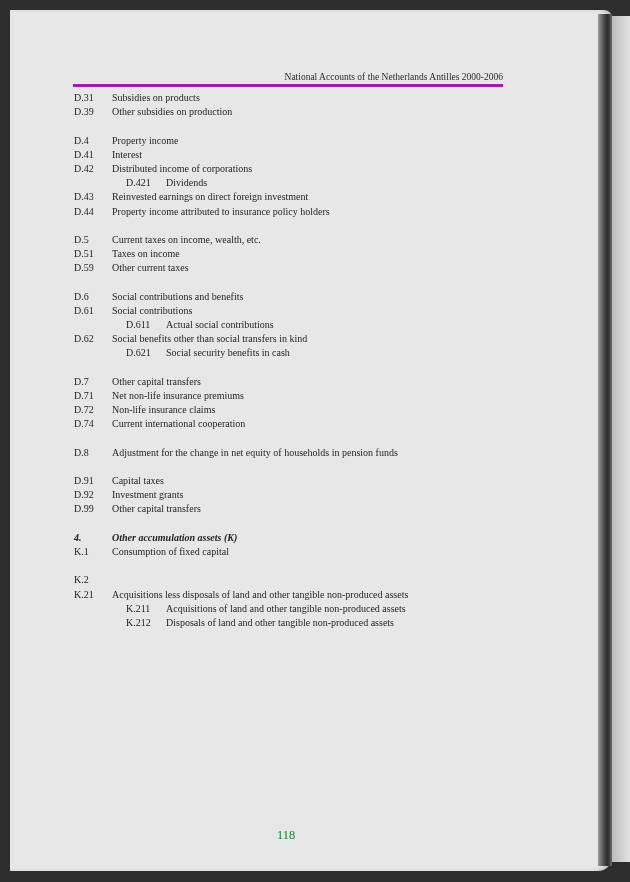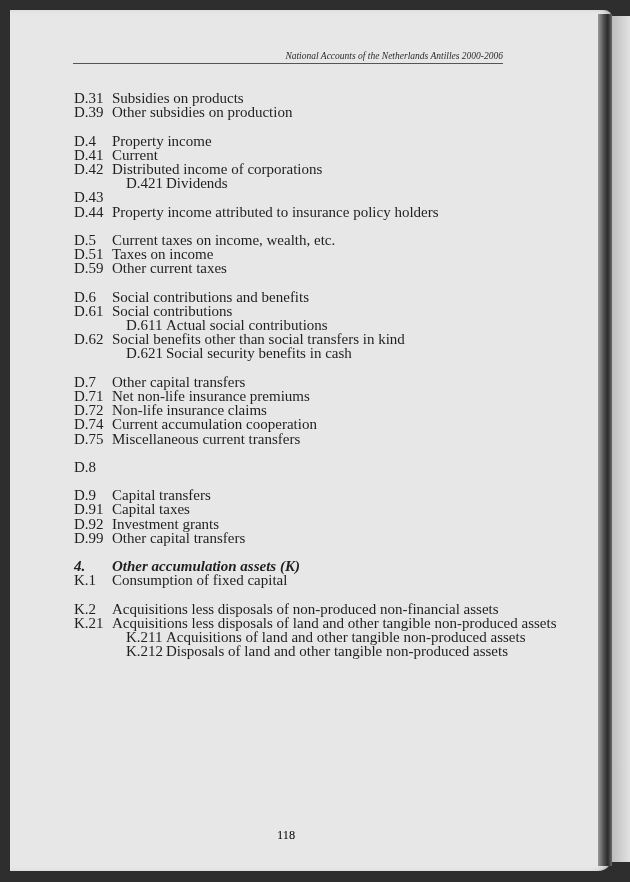--- a/index.html
+++ b/index.html
@@ -38,40 +38,39 @@
       position: absolute;
       left: 612px;
       top: 16px;
       width: 18px;
       height: 846px;
       background: linear-gradient(to right, #bdbdbd, #e2e2e2);
     }
     .header {
       position: absolute;
       left: 63px;
-      top: 41px;
+      top: 62px;
       width: 430px;
-      border-bottom: 1px solid #a21caf;
+      border-bottom: 3px solid #a21caf;
       height: 12px;
       text-align: right;
-      font-style: italic;
       font-size: 9.5px;
       line-height: 10px;
       color: #2a2a2a;
     }
     .content {
       position: absolute;
       left: 64px;
       top: 81px;
       width: 500px;
     }
     .row {
       position: relative;
       height: 14.2px;
-      font-size: 15px;
+      font-size: 10px;
       line-height: 14.2px;
       white-space: nowrap;
     }
     .row .code {
       position: absolute;
       left: 0;
       top: 0;
     }
     .row .label {
       position: absolute;
@@ -90,21 +89,21 @@
     }
     .gap {
       height: 14.2px;
     }
     .page-number {
       position: absolute;
       left: 267px;
       top: 818px;
       font-size: 12.4px;
       line-height: 14px;
-      color: #000000;
+      color: #15803d;
     }
   </style>
 </head>
 <body>
 
 <div class="page">
   <div class="header">National Accounts of the Netherlands Antilles 2000-2006</div>
   <div class="content" id="content">
       <div class="row">
         <span class="code">D.31</span>
@@ -114,32 +113,33 @@
         <span class="code">D.39</span>
         <span class="label">Other subsidies on production</span>
       </div>
       <div class="gap"></div>
       <div class="row">
         <span class="code">D.4</span>
         <span class="label">Property income</span>
       </div>
       <div class="row">
         <span class="code">D.41</span>
-        <span class="label">Current</span>
+        <span class="label">Interest</span>
       </div>
       <div class="row">
         <span class="code">D.42</span>
         <span class="label">Distributed income of corporations</span>
       </div>
       <div class="row sub">
         <span class="code">D.421</span>
         <span class="label">Dividends</span>
       </div>
       <div class="row">
         <span class="code">D.43</span>
+        <span class="label">Reinvested earnings on direct foreign investment</span>
       </div>
       <div class="row">
         <span class="code">D.44</span>
         <span class="label">Property income attributed to insurance policy holders</span>
       </div>
       <div class="gap"></div>
       <div class="row">
         <span class="code">D.5</span>
         <span class="label">Current taxes on income, wealth, etc.</span>
       </div>
@@ -180,35 +180,28 @@
       <div class="row">
         <span class="code">D.71</span>
         <span class="label">Net non-life insurance premiums</span>
       </div>
       <div class="row">
         <span class="code">D.72</span>
         <span class="label">Non-life insurance claims</span>
       </div>
       <div class="row">
         <span class="code">D.74</span>
-        <span class="label">Current accumulation cooperation</span>
-      </div>
-      <div class="row">
-        <span class="code">D.75</span>
-        <span class="label">Miscellaneous current transfers</span>
+        <span class="label">Current international cooperation</span>
       </div>
       <div class="gap"></div>
       <div class="row">
         <span class="code">D.8</span>
-      </div>
-      <div class="gap"></div>
-      <div class="row">
-        <span class="code">D.9</span>
-        <span class="label">Capital transfers</span>
-      </div>
+        <span class="label">Adjustment for the change in net equity of households in pension funds</span>
+      </div>
+      <div class="gap"></div>
       <div class="row">
         <span class="code">D.91</span>
         <span class="label">Capital taxes</span>
       </div>
       <div class="row">
         <span class="code">D.92</span>
         <span class="label">Investment grants</span>
       </div>
       <div class="row">
         <span class="code">D.99</span>
@@ -219,21 +212,20 @@
         <span class="code">4.</span>
         <span class="label">Other accumulation assets (K)</span>
       </div>
       <div class="row">
         <span class="code">K.1</span>
         <span class="label">Consumption of fixed capital</span>
       </div>
       <div class="gap"></div>
       <div class="row">
         <span class="code">K.2</span>
-        <span class="label">Acquisitions less disposals of non-produced non-financial assets</span>
       </div>
       <div class="row">
         <span class="code">K.21</span>
         <span class="label">Acquisitions less disposals of land and other tangible non-produced assets</span>
       </div>
       <div class="row sub">
         <span class="code">K.211</span>
         <span class="label">Acquisitions of land and other tangible non-produced assets</span>
       </div>
       <div class="row sub">

